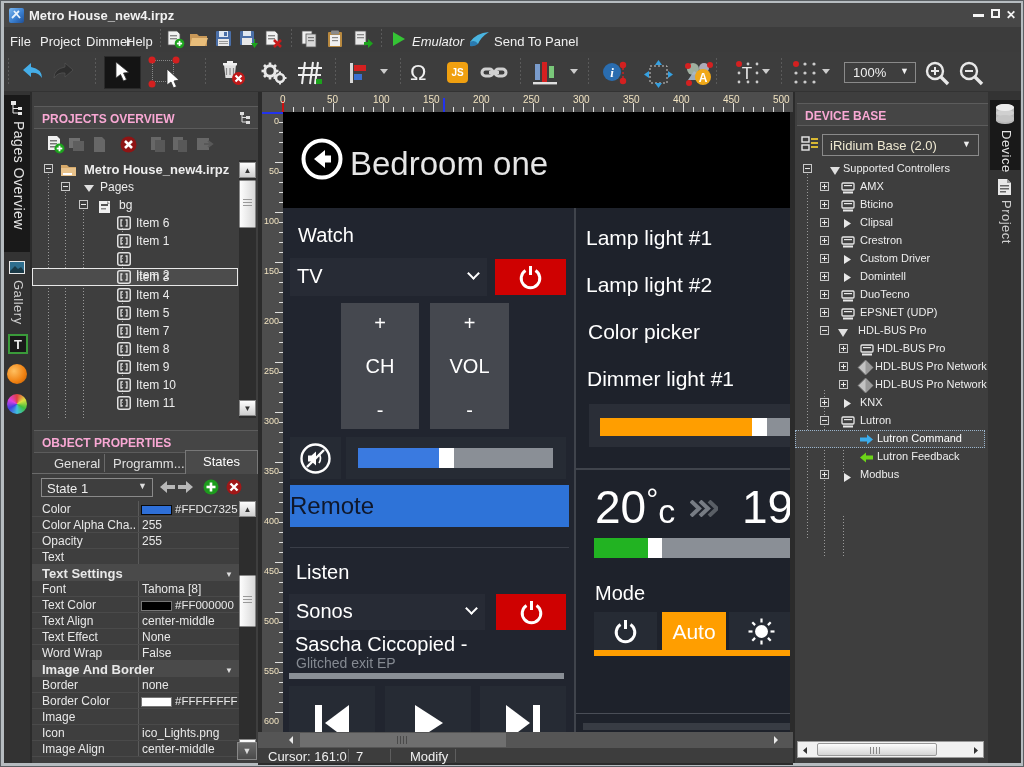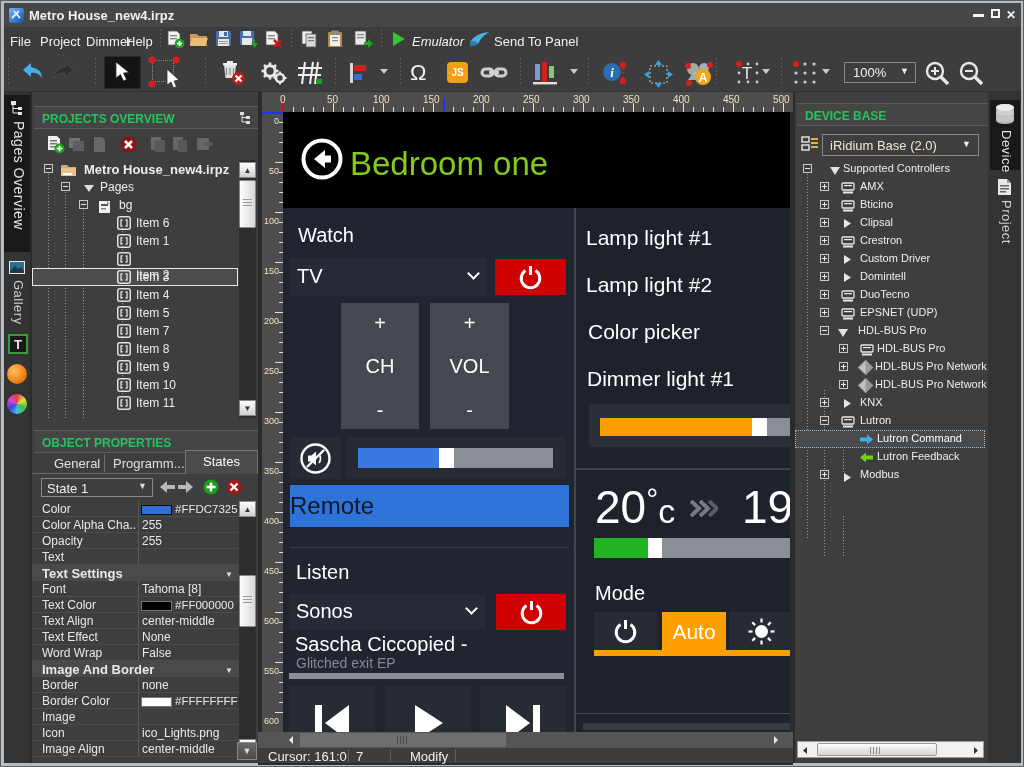--- a/index.html
+++ b/index.html
@@ -23,21 +23,21 @@
 
 #toolbar2 { position:absolute; left:4px; top:52px; width:1017px; height:40px; background:#3d3d3d; border-bottom:1px solid #333; }
 .tsep { position:absolute; top:6px; width:1px; height:28px; background:repeating-linear-gradient(to bottom,#5a5a5a 0 2px,transparent 2px 4px); }
 .tsep2 { position:absolute; top:2px; width:1px; height:20px; background:repeating-linear-gradient(to bottom,#5a5a5a 0 2px,transparent 2px 4px); }
 
 #lstrip { position:absolute; left:4px; top:92px; width:26px; height:671px; background:#333333; }
 .vtab { position:absolute; left:0; width:26px; color:#e4e4e4; }
 .vtext { writing-mode:vertical-rl; font-size:13px; letter-spacing:0.5px; }
 
 #lpanel { position:absolute; left:30px; top:92px; width:228px; height:671px; background:#3e3e3e; border-left:2px solid #2b2b2b; }
-.phead { position:absolute; left:2px; width:224px; height:23px; background:#454545; border-top:1px solid #5c5c5c; border-bottom:1px solid #5c5c5c; color:#22c55e; font-size:12px; font-weight:bold; }
+.phead { position:absolute; left:2px; width:224px; height:23px; background:#454545; border-top:1px solid #5c5c5c; border-bottom:1px solid #5c5c5c; color:#f9a8d4; font-size:12px; font-weight:bold; }
 .phead span { position:absolute; left:8px; top:5px; }
 
 .trow { position:absolute; font-size:inherit; color:#ededed; white-space:nowrap; }
 .expbox { position:absolute; width:9px; height:9px; border:1px solid #c8c8c8; background:#3e3e3e; }
 .expbox .h { position:absolute; left:1px; top:3px; width:5px; height:1px; background:#e8e8e8; }
 .expbox .v { position:absolute; left:3px; top:1px; width:1px; height:5px; background:#e8e8e8; }
 .dotv { position:absolute; width:1px; background-image:repeating-linear-gradient(to bottom,#9a9a9a 0 1px,transparent 1px 3px); }
 
 .sbtrack { position:absolute; background:#2d2d2d; }
 .sbthumb { position:absolute; background:linear-gradient(to right,#fdfdfd,#d8d8d8); border:1px solid #888; border-radius:1px; }
@@ -605,21 +605,21 @@
     <span class="rnumv" style="left:-1px;top:554px;">550</span>
     <span class="rnumv" style="left:-1px;top:604px;">600</span>
   </div>
   <div id="page">
 
     <div class="abs" style="left:0;top:0;width:507px;height:96px;background:#000000;"></div>
     <svg class="abs" style="left:18px;top:26px;" width="42" height="42" viewBox="0 0 42 42">
         <circle cx="21" cy="21" r="18.5" fill="none" stroke="#fff" stroke-width="4"></circle>
         <path d="M24 12 L13 21 L24 30 L24 24.5 H30 V17.5 H24 Z" fill="#fff"></path>
       </svg>
-    <div class="abs" style="left:67px;top:33px;color:#84cc16;font-size:33px;">Bedroom one</div>
+    <div class="abs" style="left:67px;top:33px;color:#e5e5e5;font-size:33px;">Bedroom one</div>
 
     <div class="abs" style="left:0;top:96px;width:291px;height:524px;background:#21252f;"></div>
     <div class="abs" style="left:291px;top:96px;width:2px;height:524px;background:#40444c;"></div>
     <div class="abs" style="left:293px;top:96px;width:214px;height:524px;background:#1e222b;"></div>
 
     <div class="pg-lbl" style="left:15px;top:112px;">Watch</div>
     <div class="pg-dd" style="left:7px;top:146px;width:197px;height:38px;">
         <span class="ddt">TV</span>
         <span class="chev" style="left:179px;top:11px;"></span>
       </div>

